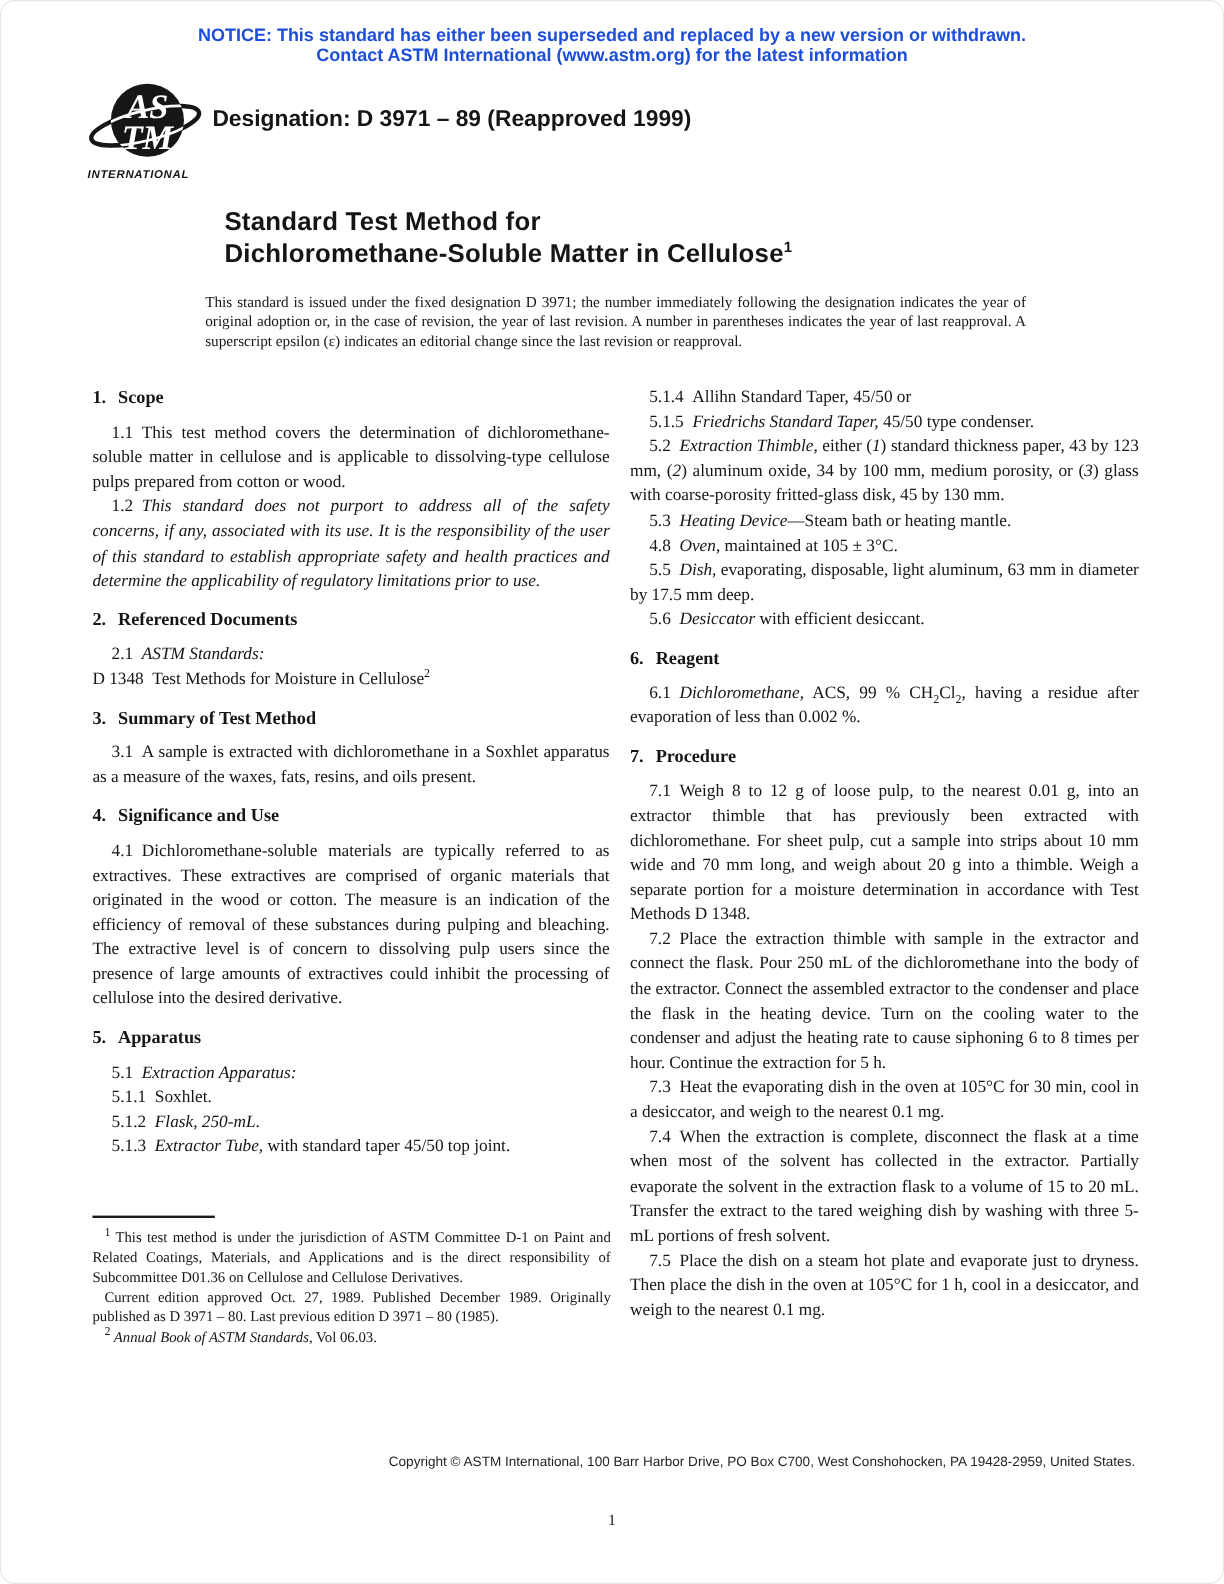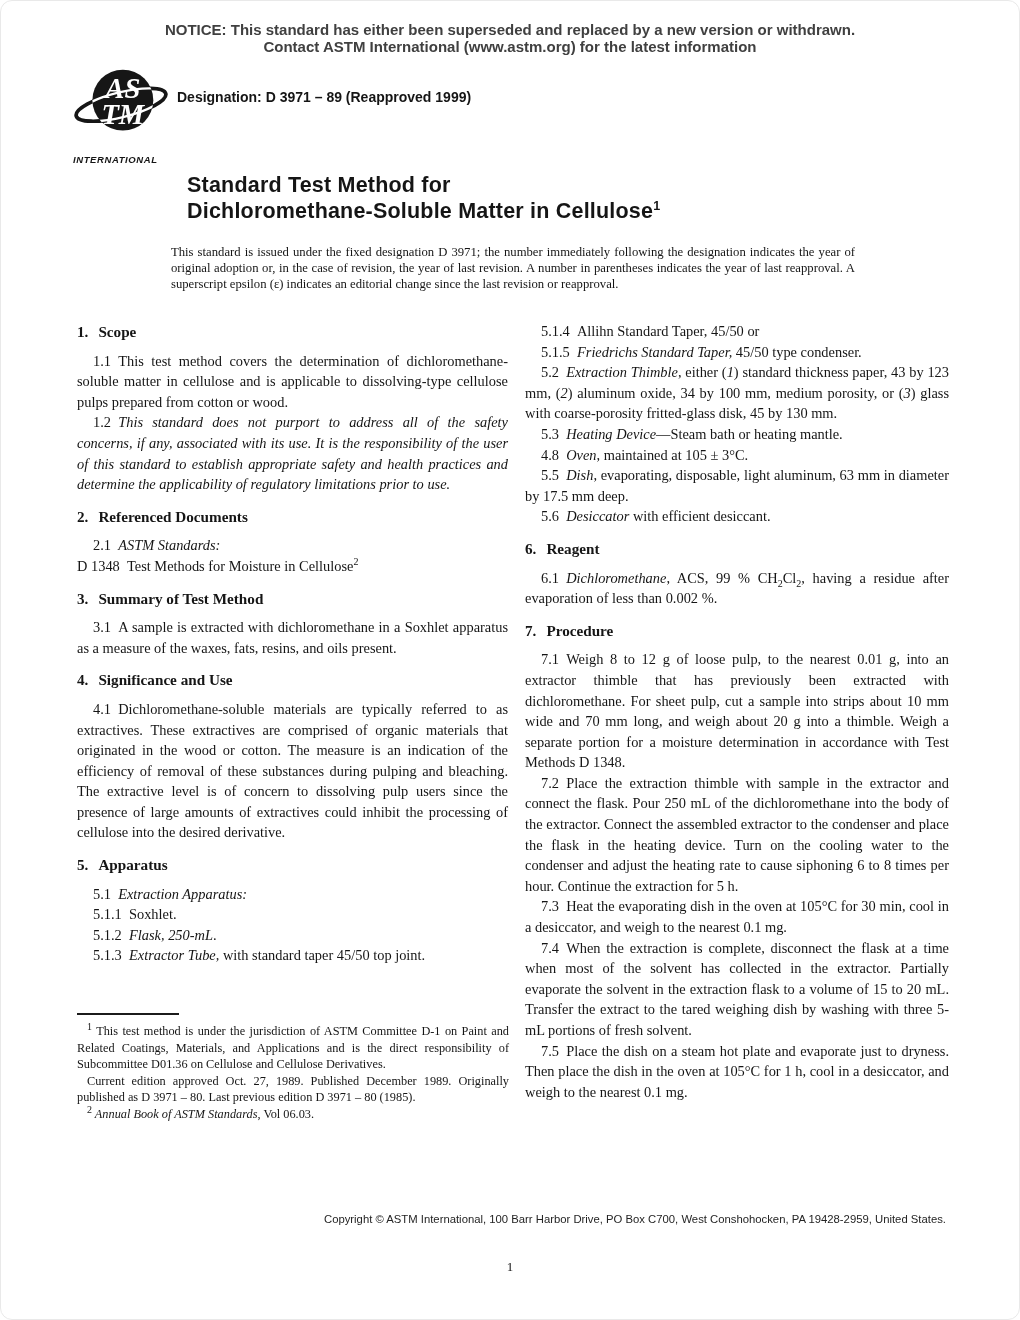--- a/index.html
+++ b/index.html
@@ -7,32 +7,32 @@
   .page {
     position:relative; width:1020px; height:1320px; margin:0 auto;
     background:#fff; color:#151515; overflow:hidden;
     font-family:"Liberation Serif", serif;
     border:1px solid #e9e9e9; border-radius:12px;
   }
   
   .notice {
     position:absolute; top:21px; left:0; width:100%; text-align:center;
     font-family:"Liberation Sans", sans-serif; font-weight:bold;
-    font-size:15px; line-height:16.5px; color:#404040;
+    font-size:15px; line-height:16.5px; color:#1d4ed8;
   }
   
   .logo-wrap { position:absolute; left:72px; top:64px; width:96px; text-align:left; }
   .logo-mark { width:96px; height:74px; display:block; }
   .logo-row { font-family:"Liberation Serif", serif; font-weight:bold; font-style:italic;
               font-size:31px; fill:#ffffff; text-anchor:middle; }
   .logo-caption { font-family:"Liberation Sans", sans-serif; font-weight:bold; font-style:italic;
-                  font-size:9.5px; letter-spacing:0.6px; color:#151515; margin-top:15px; }
+                  font-size:9.5px; letter-spacing:0.6px; color:#151515; margin-top:1px; }
   .designation {
     position:absolute; left:176px; top:88px;
-    font-family:"Liberation Sans", sans-serif; font-weight:bold; font-size:14px;
+    font-family:"Liberation Sans", sans-serif; font-weight:bold; font-size:19px;
   }
   
   .doc-title {
     position:absolute; left:186px; top:171px;
     font-family:"Liberation Sans", sans-serif; font-weight:bold;
     font-size:21.5px; line-height:26px; letter-spacing:0.2px;
   }
   .doc-title sup { font-size:12.5px; vertical-align:super; line-height:0; }
   .title-line { display:block; }
   

